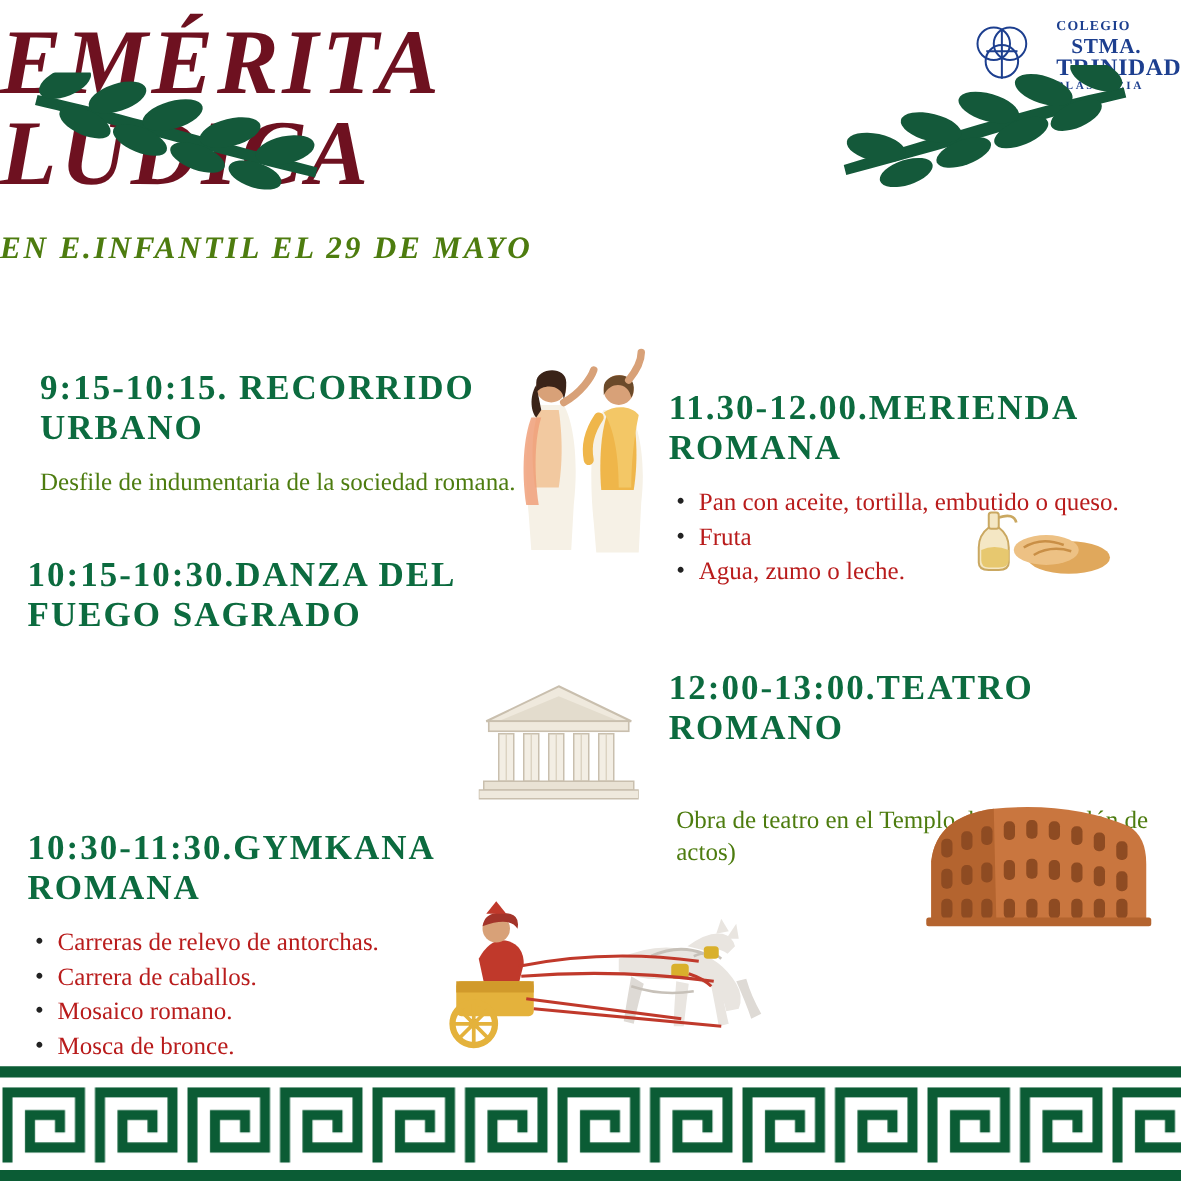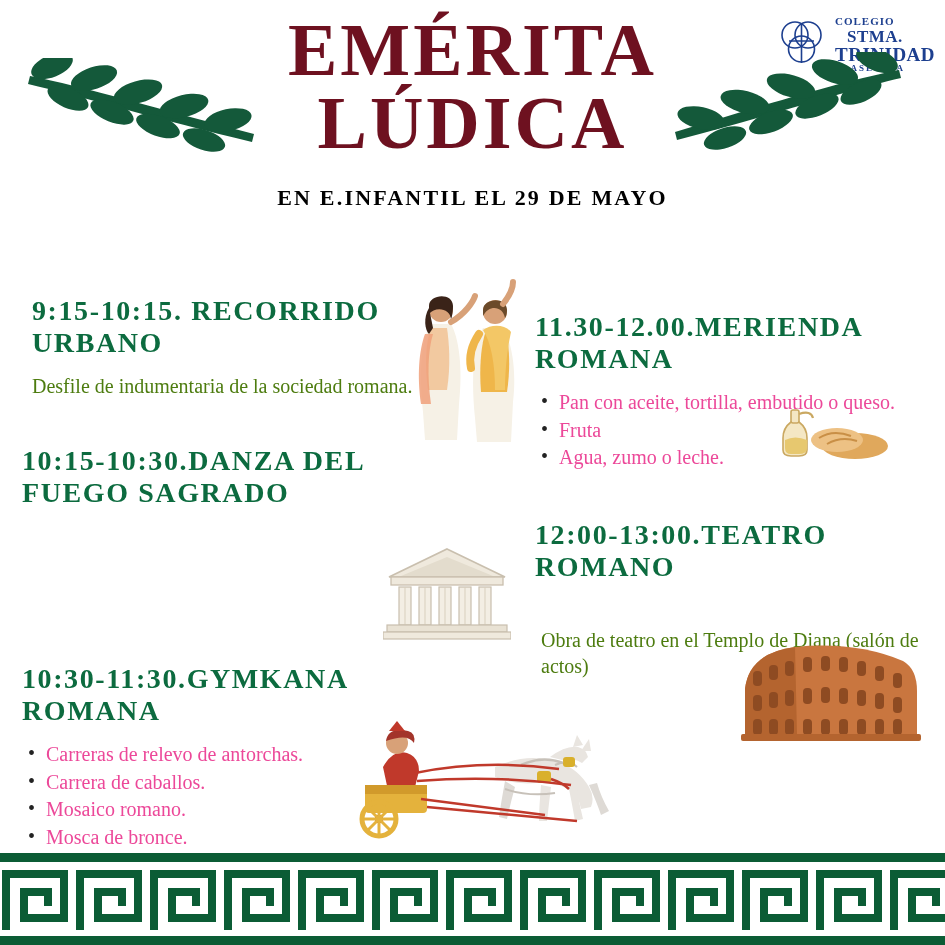--- a/index.html
+++ b/index.html
@@ -8,43 +8,43 @@
     background:#ffffff;
     font-family:"Liberation Serif",serif;
     color:#2b2b2b;
     overflow:hidden;
     position:relative;
   }
   .poster{position:relative;width:945px;height:945px;}
 
   
   .title-block{
-    position:absolute;left:0;top:14px;width:945px;text-align:center;
+    position:absolute;left:0;top:14px;width:945px;text-align:left;font-style:italic;
   }
   .title-line{
     font-family:"Liberation Serif",serif;
     font-weight:700;
     color:#6e1120;
     font-size:74px;
     line-height:0.98;
     letter-spacing:3px;
   }
   .subtitle{
     margin-top:26px;
     font-family:"Liberation Serif",serif;
     font-weight:700;
-    color:#000000;
-    font-size:22px;
+    color:#4d7c0f;
+    font-size:25px;
     letter-spacing:2.2px;
   }
 
   
   .logo{
     position:absolute;right:18px;top:12px;width:150px;height:66px;
-    display:flex;align-items:center;gap:6px;
+    display:flex;align-items:center;gap:16px;
   }
   .logo-mark{width:52px;height:56px;flex:0 0 52px;}
   .logo-text{
     color:#1d3f8f;font-family:"Liberation Serif",serif;font-weight:700;
     line-height:1.02;text-align:left;
   }
   .logo-text .l1{font-size:11px;letter-spacing:1px;}
   .logo-text .l2{font-size:17px;letter-spacing:0.5px;margin-left:12px;}
   .logo-text .l3{font-size:19px;letter-spacing:0.5px;}
   .logo-text .l4{font-size:9px;letter-spacing:2px;}
@@ -70,33 +70,33 @@
   }
   .body-text{
     font-size:20px;
     line-height:1.32;
     color:#4d7c0f;
   }
   ul.items{
     margin:0;padding-left:24px;list-style:none;
   }
   ul.items li{
-    position:relative;font-size:20px;line-height:1.38;color:#ec4899;
+    position:relative;font-size:20px;line-height:1.38;color:#b91c1c;
   }
   ul.items li::before{
     content:"•";position:absolute;left:-18px;top:-1px;font-size:20px;color:#222;
   }
 
   
   #b-recorrido{position:absolute;left:10px;top:0;width:390px;}
   #b-danza{position:absolute;left:0px;top:150px;width:420px;}
   #b-gymkana{position:absolute;left:0px;top:368px;width:400px;}
 
   #b-merienda{position:absolute;left:0px;top:16px;width:400px;}
-  #b-teatro{position:absolute;left:0px;top:224px;width:400px;}
+  #b-teatro{position:absolute;left:0px;top:240px;width:400px;}
 
   
   .illus{position:absolute;}
   #illus-people{left:395px;top:272px;}
   #illus-bread{left:775px;top:400px;}
   #illus-temple{left:383px;top:545px;}
   #illus-colosseum{left:735px;top:635px;}
   #illus-chariot{left:345px;top:715px;}
 
   

